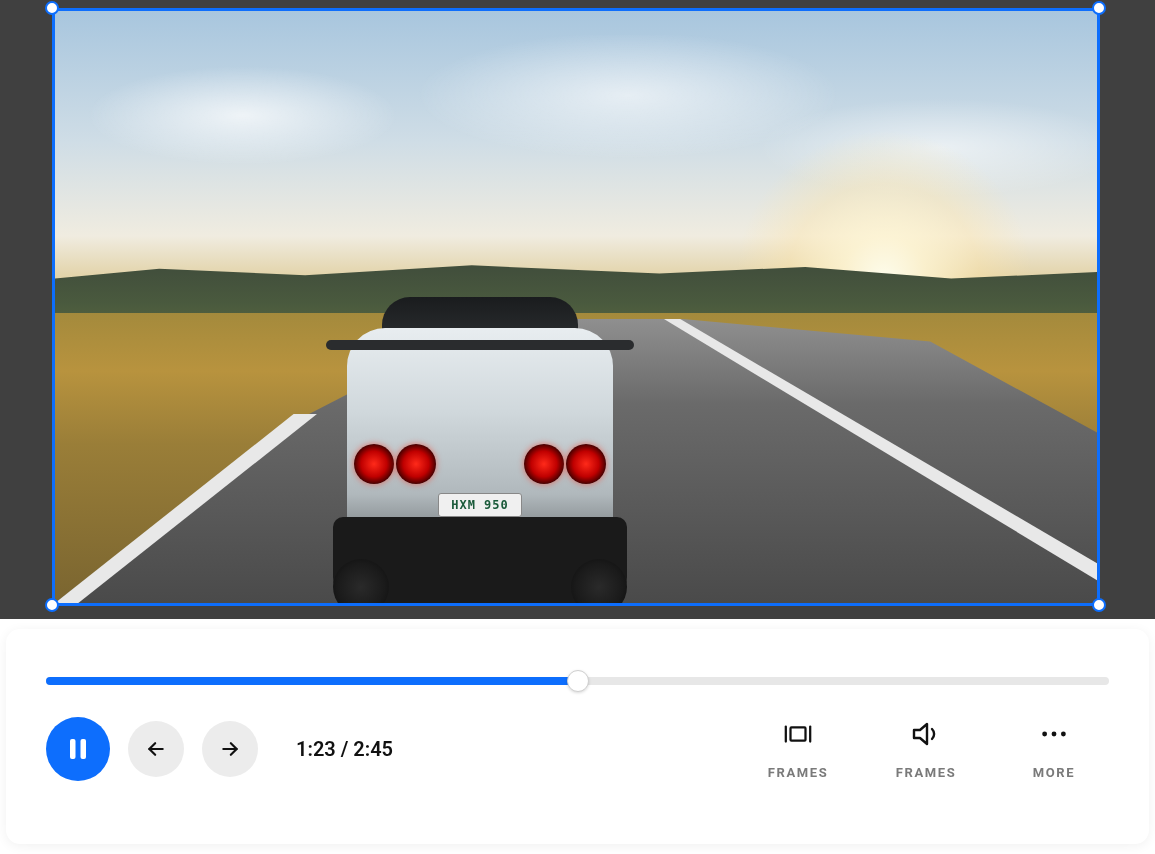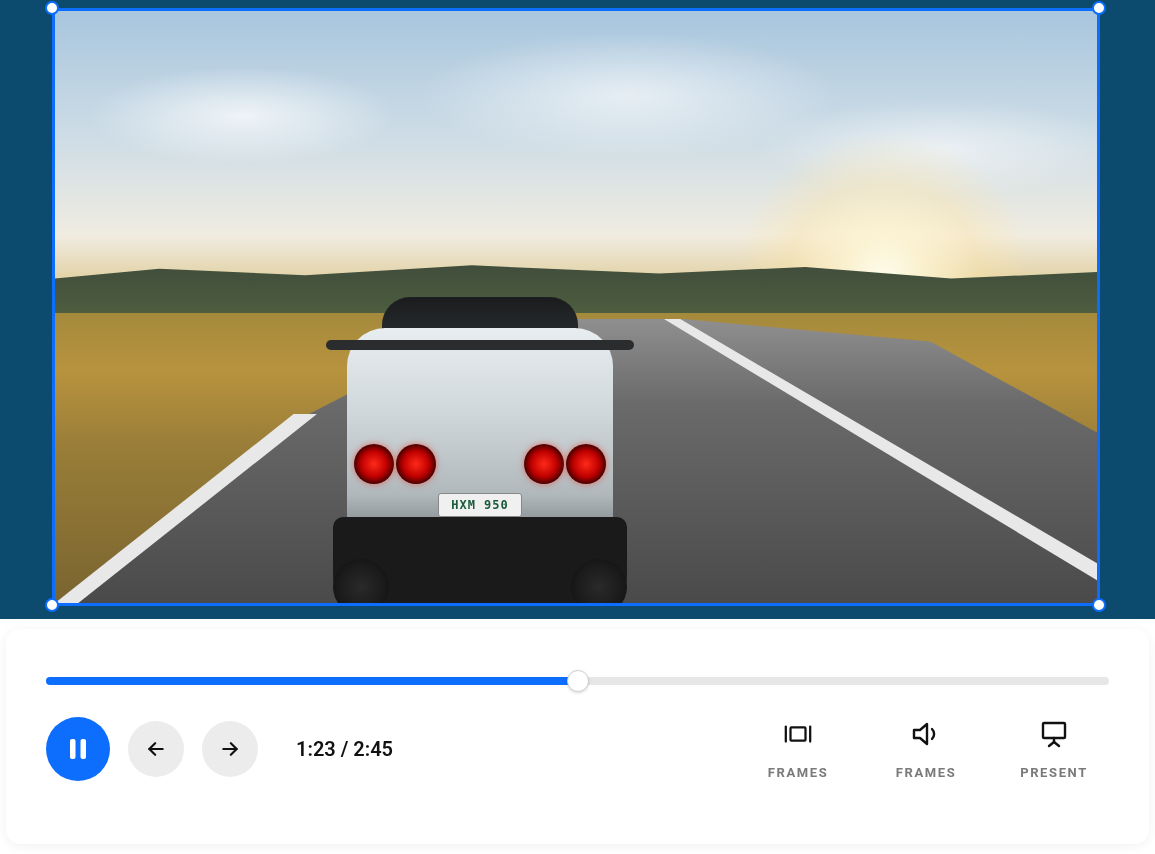--- a/index.html
+++ b/index.html
@@ -2,21 +2,21 @@
 <html><head>
 <meta charset="utf-8">
 <style>
 * { margin: 0; padding: 0; box-sizing: border-box; }
 body { font-family: -apple-system, BlinkMacSystemFont, "Segoe UI", Roboto, Arial, sans-serif; background: #fff; width: 1155px; height: 854px; position: relative; }
 
 .stage {
   position: absolute;
   left: 0; top: 0;
   width: 1155px; height: 619px;
-  background: #0c4a6e;
+  background: #404040;
   padding-left: 40px;
 }
 
 .frame {
   position: absolute;
   left: 52px; top: 8px;
   width: 1048px; height: 598px;
   border: 3px solid #0d6efd;
   background: #000;
   overflow: hidden;
@@ -232,27 +232,26 @@
     <div class="action">
       <span class="ic">
         <svg width="30" height="28" viewBox="0 0 30 28" fill="none" stroke="currentColor" stroke-width="2.4" stroke-linecap="round" stroke-linejoin="round">
             <polygon points="3 10 9 10 16 4 16 24 9 18 3 18 3 10" fill="none"></polygon>
             <path d="M21 9 a7 7 0 0 1 0 10"></path>
           </svg>
       </span>
       <span class="lbl">FRAMES</span>
     </div>
 
+
+
     <div class="action">
       <span class="ic">
-        <svg width="30" height="30" viewBox="0 0 30 30" fill="none" stroke="currentColor" stroke-width="2.4" stroke-linecap="round" stroke-linejoin="round">
-            <rect x="4" y="4" width="22" height="15" rx="1"></rect>
-            <line x1="15" y1="19" x2="15" y2="23"></line>
-            <line x1="10" y1="27" x2="15" y2="23"></line>
-            <line x1="20" y1="27" x2="15" y2="23"></line>
-          </svg>
-      </span>
-      <span class="lbl">PRESENT</span>
-    </div>
-
-
+        <svg width="32" height="10" viewBox="0 0 32 10" fill="currentColor">
+            <circle cx="6" cy="5" r="2.6"></circle>
+            <circle cx="16" cy="5" r="2.6"></circle>
+            <circle cx="26" cy="5" r="2.6"></circle>
+          </svg>
+      </span>
+      <span class="lbl">MORE</span>
+    </div>
   </div>
 </div>
 
 </body></html>

